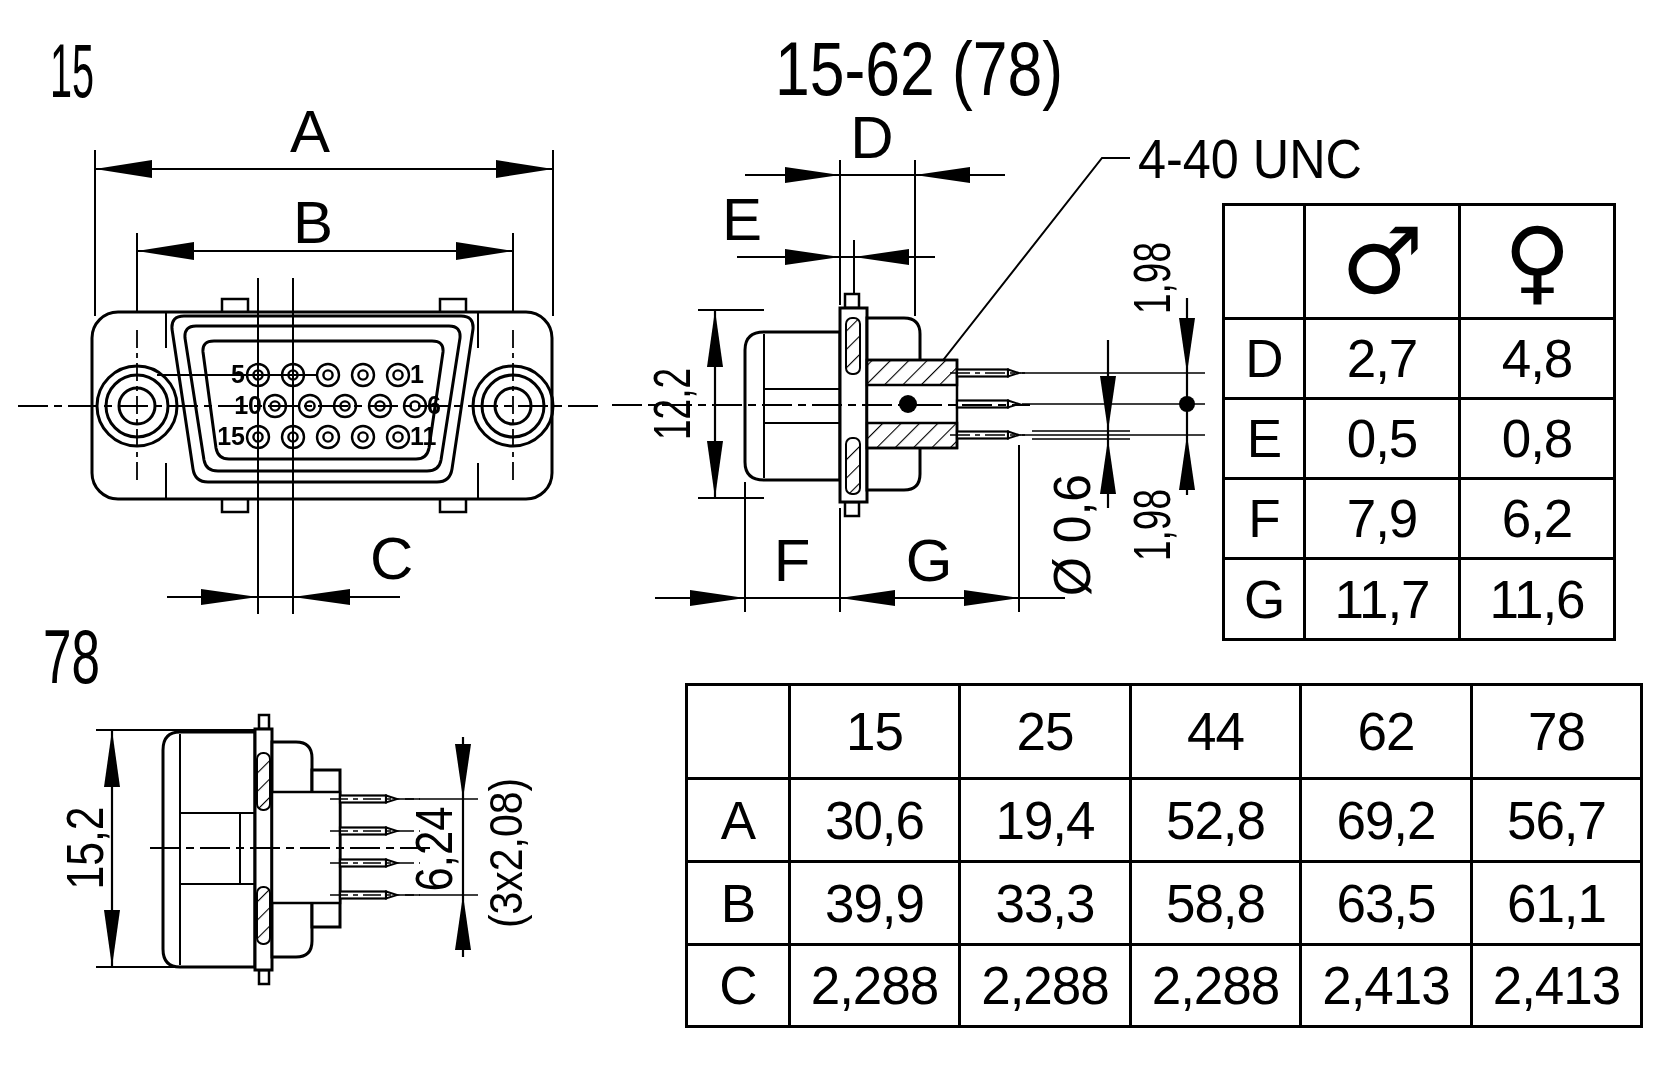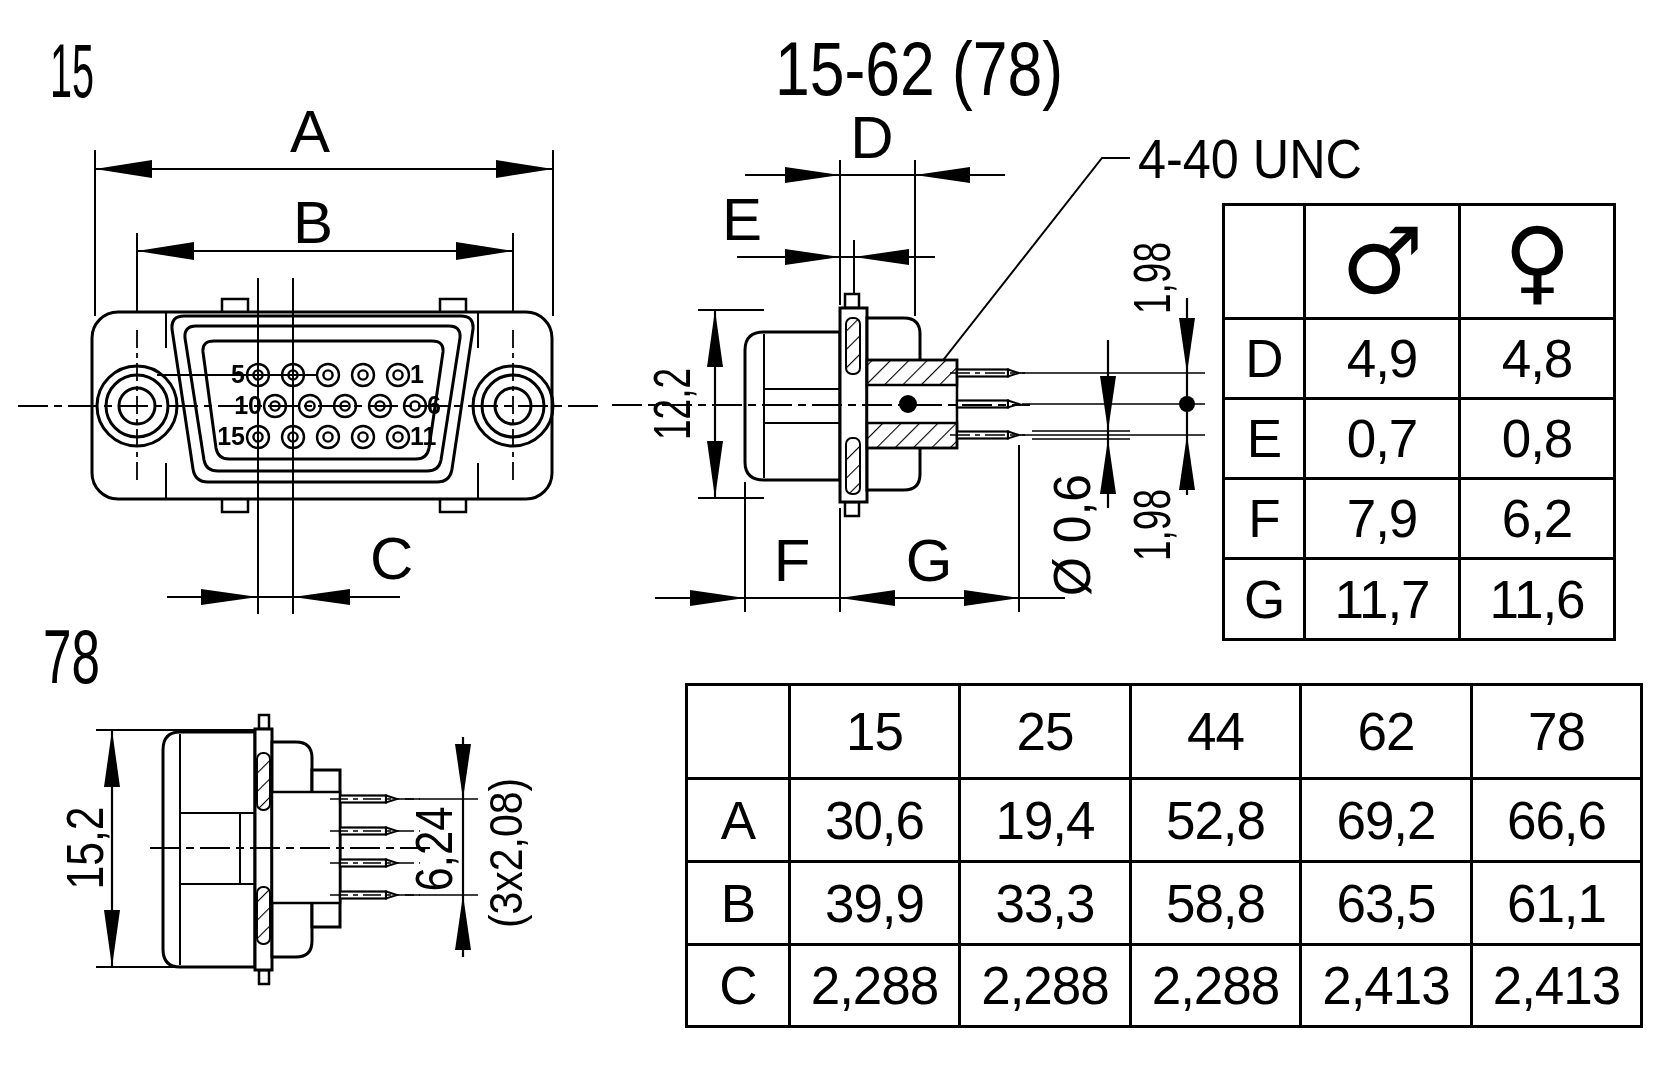--- a/index.html
+++ b/index.html
@@ -308,26 +308,26 @@
         <col style="width:155px">
       </colgroup>
   <tbody>
         <tr style="height:114px">
     <td></td>
     <td><span class="sym">♂</span></td>
     <td><span class="sym">♀</span></td>
   </tr>
   <tr style="height:80px">
     <td>D</td>
-    <td>4,9</td>
+    <td>2,7</td>
     <td>4,8</td>
   </tr>
   <tr style="height:80px">
     <td>E</td>
-    <td>0,7</td>
+    <td>0,5</td>
     <td>0,8</td>
   </tr>
   <tr style="height:80px">
     <td>F</td>
     <td>7,9</td>
     <td>6,2</td>
   </tr>
   <tr style="height:81px">
     <td>G</td>
     <td>11,7</td>
@@ -354,21 +354,21 @@
     <td>44</td>
     <td>62</td>
     <td>78</td>
   </tr>
   <tr style="height:83px">
     <td>A</td>
     <td>30,6</td>
     <td>19,4</td>
     <td>52,8</td>
     <td>69,2</td>
-    <td>66,6</td>
+    <td>56,7</td>
   </tr>
   <tr style="height:83px">
     <td>B</td>
     <td>39,9</td>
     <td>33,3</td>
     <td>58,8</td>
     <td>63,5</td>
     <td>61,1</td>
   </tr>
   <tr style="height:82px">

